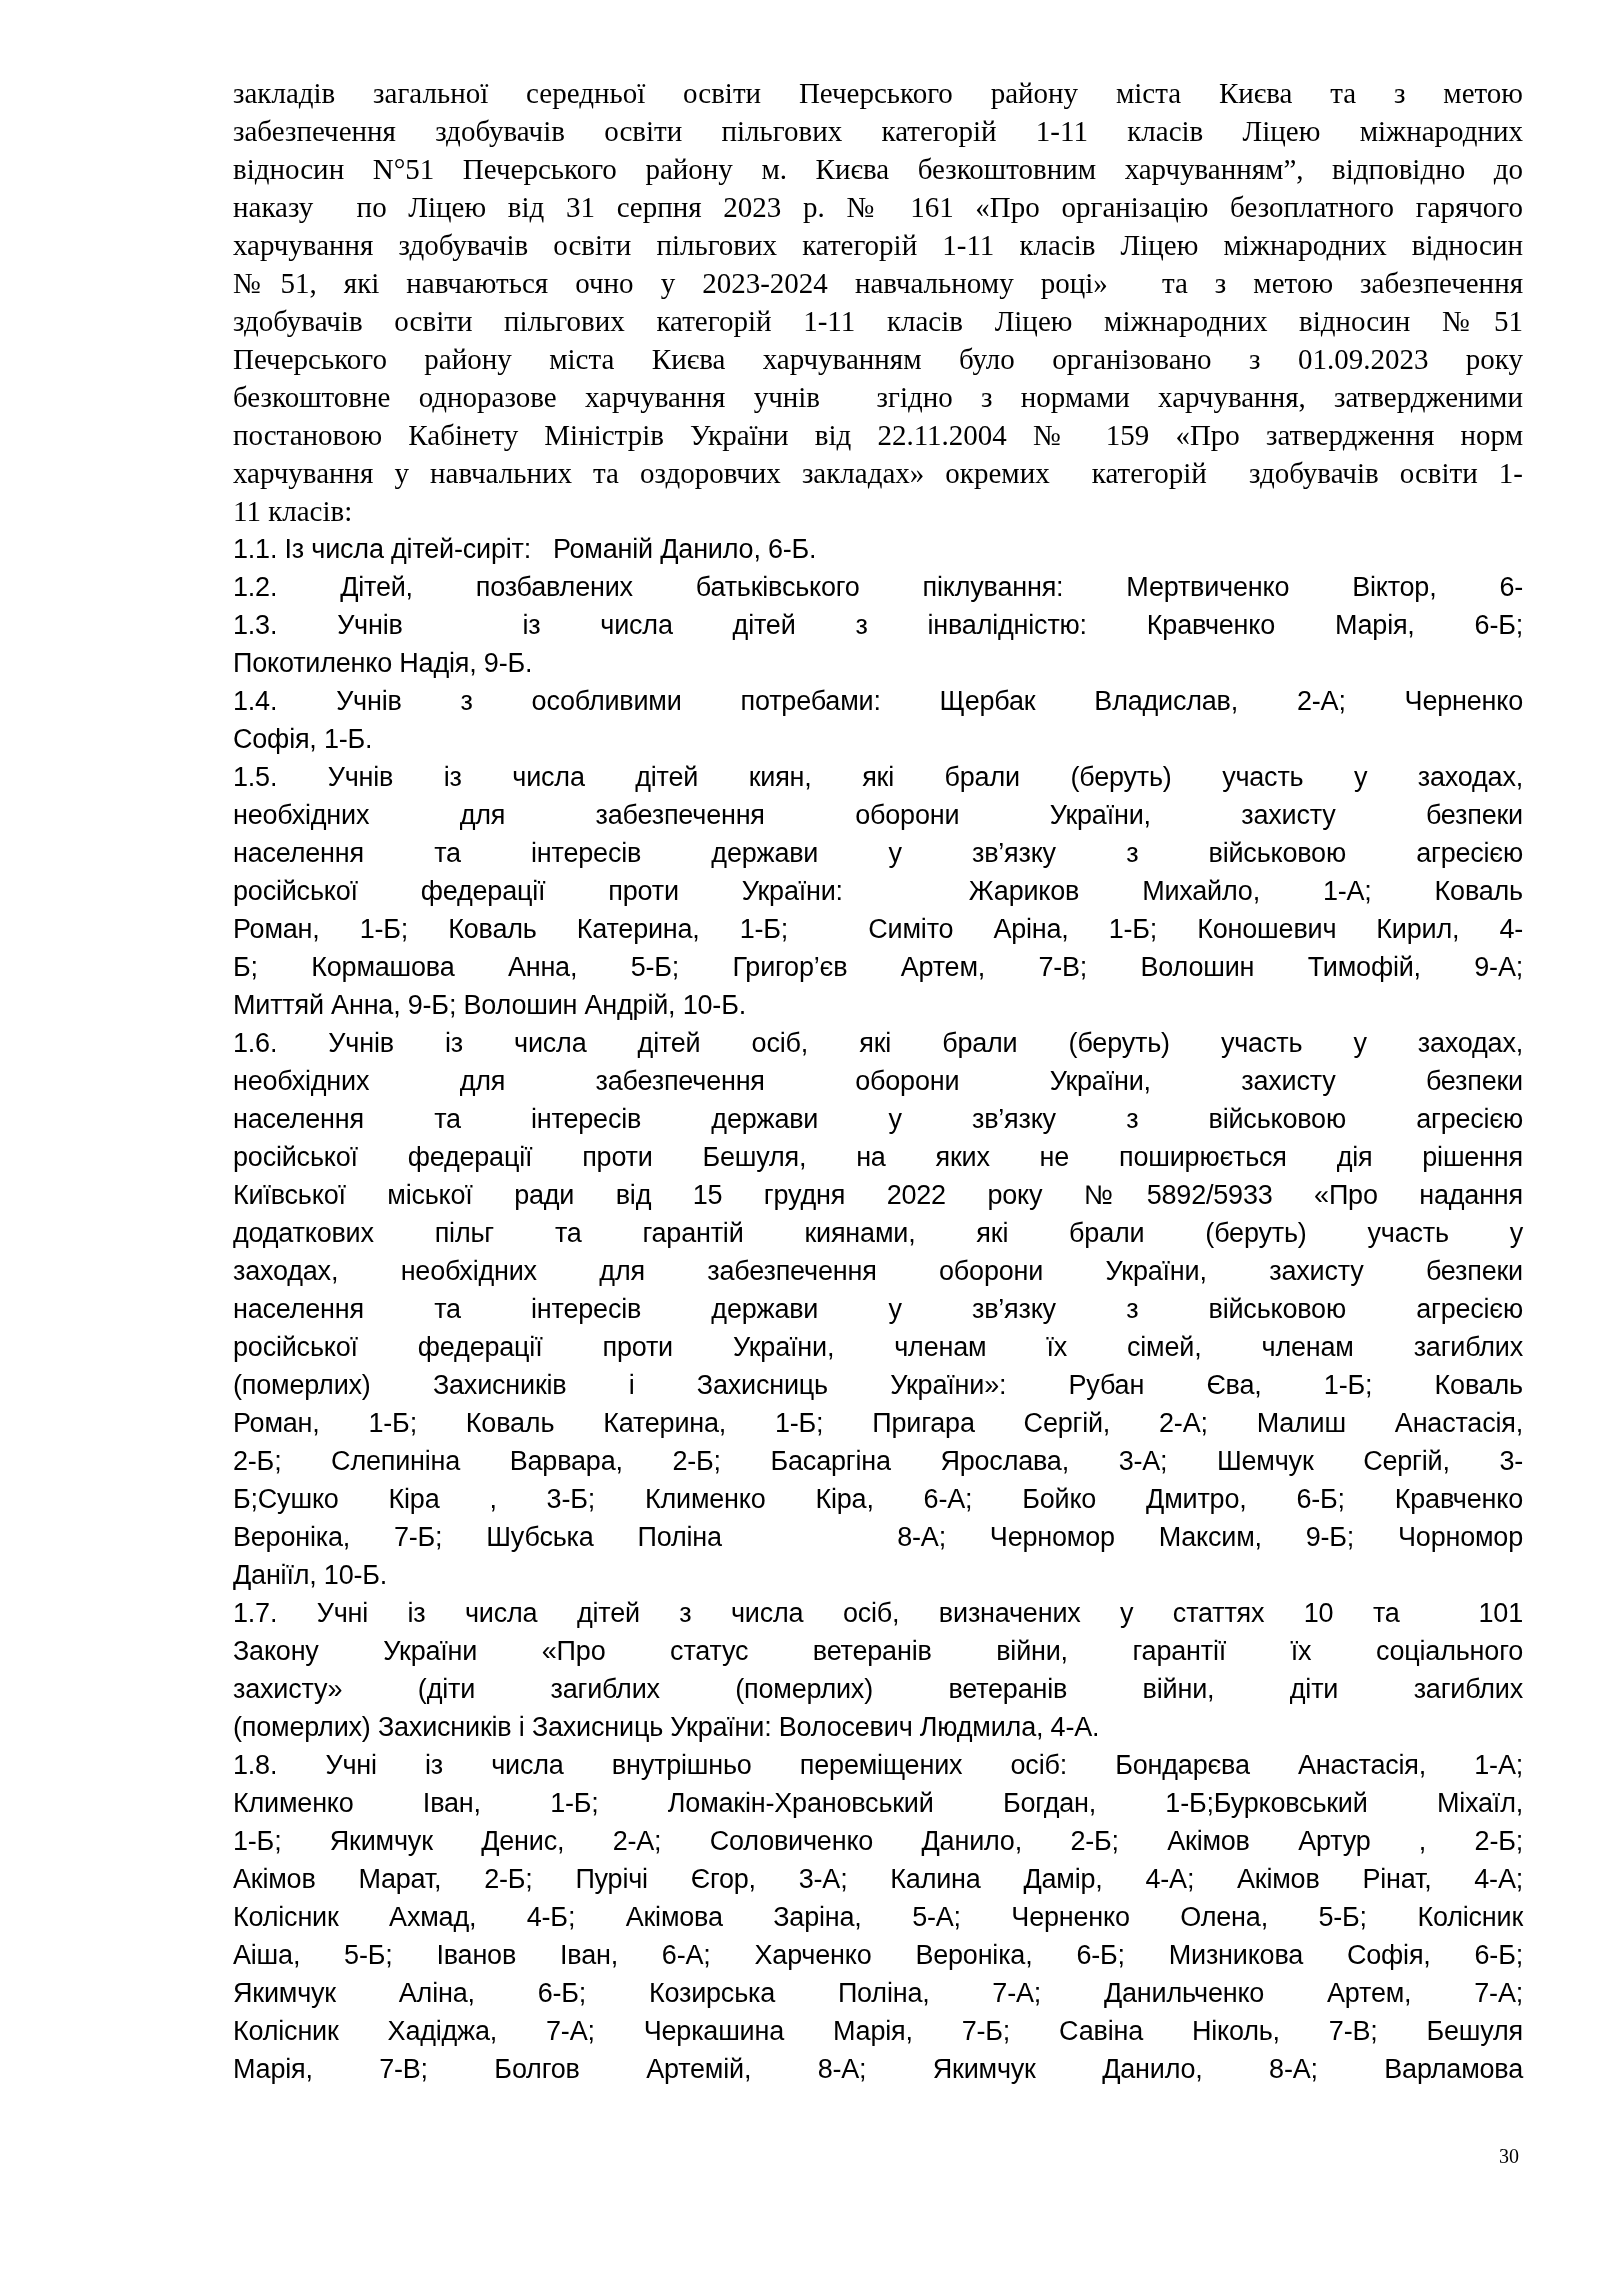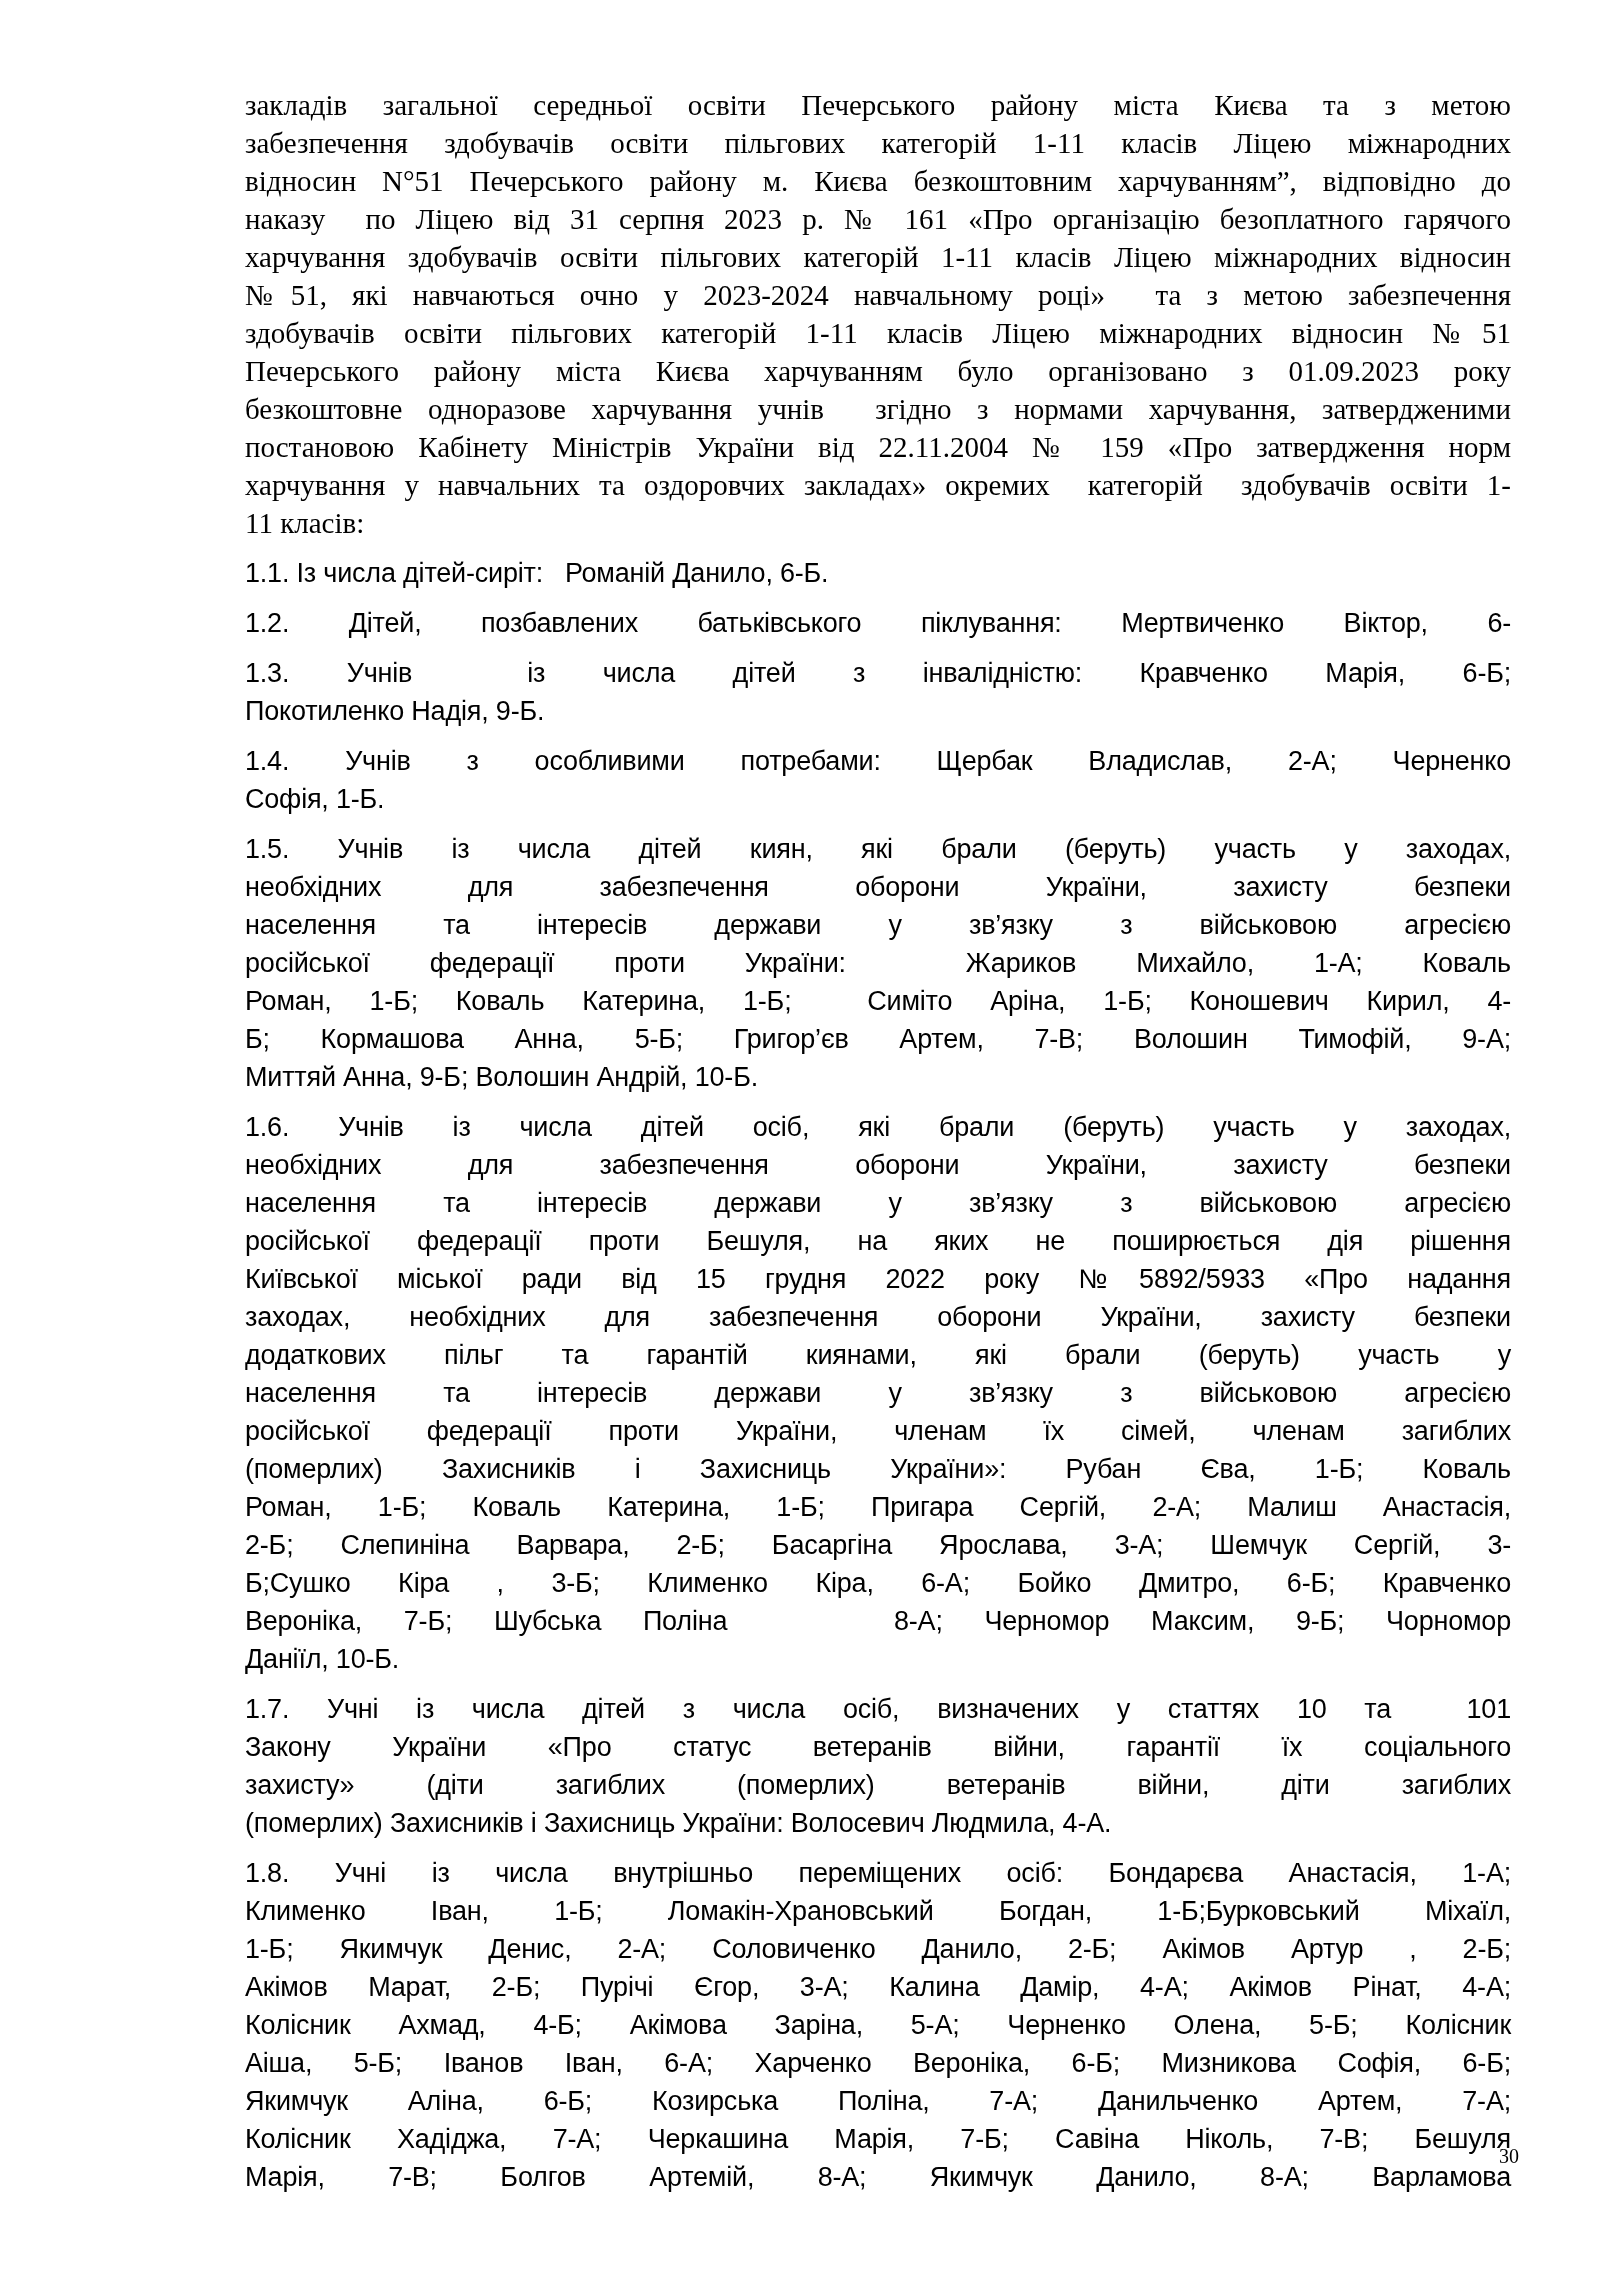--- a/index.html
+++ b/index.html
@@ -14,21 +14,21 @@
     background: #ffffff;
     color: #000000;
     overflow: hidden;
   }
   .text-block {
     position: absolute;
     left: 233px;
     top: 74px;
     width: 1290px;
   }
-  .para { margin: 12px; }
+  .para { margin: 0; }
   .para.serif {
     font-family: "Liberation Serif", "DejaVu Serif", serif;
     font-size: 29px;
     line-height: 38px;
   }
   .para.sans {
     font-family: "Liberation Sans", "DejaVu Sans", sans-serif;
     font-size: 27px;
     line-height: 38px;
     letter-spacing: -0.2px;
@@ -91,22 +91,22 @@
         <div class="line">Роман, 1-Б; Коваль Катерина, 1-Б;  Симіто Аріна, 1-Б; Коношевич Кирил, 4-</div>
         <div class="line">Б; Кормашова Анна, 5-Б; Григор’єв Артем, 7-В; Волошин Тимофій, 9-А;</div>
         <div class="line line-last">Миттяй Анна, 9-Б; Волошин Андрій, 10-Б.</div>
       </div>
       <div class="para sans">
         <div class="line">1.6. Учнів із числа дітей осіб, які брали (беруть) участь у заходах,</div>
         <div class="line">необхідних для забезпечення оборони України, захисту безпеки</div>
         <div class="line">населення та інтересів держави у зв’язку з військовою агресією</div>
         <div class="line">російської федерації проти Бешуля, на яких не поширюється дія рішення</div>
         <div class="line">Київської міської ради від 15 грудня 2022 року №5892/5933 «Про надання</div>
+        <div class="line">додаткових пільг та гарантій киянами, які брали (беруть) участь у</div>
         <div class="line">заходах, необхідних для забезпечення оборони України, захисту безпеки</div>
-        <div class="line">додаткових пільг та гарантій киянами, які брали (беруть) участь у</div>
         <div class="line">населення та інтересів держави у зв’язку з військовою агресією</div>
         <div class="line">російської федерації проти України, членам їх сімей, членам загиблих</div>
         <div class="line">(померлих) Захисників і Захисниць України»: Рубан Єва, 1-Б; Коваль</div>
         <div class="line">Роман, 1-Б; Коваль Катерина, 1-Б; Пригара Сергій, 2-А; Малиш Анастасія,</div>
         <div class="line">2-Б; Слепиніна Варвара, 2-Б; Басаргіна Ярослава, 3-А; Шемчук Сергій, 3-</div>
         <div class="line">Б;Сушко Кіра , 3-Б; Клименко Кіра, 6-А; Бойко Дмитро, 6-Б; Кравченко</div>
         <div class="line">Вероніка, 7-Б; Шубська Поліна    8-А; Черномор Максим, 9-Б; Чорномор</div>
         <div class="line line-last">Даніїл, 10-Б.</div>
       </div>
       <div class="para sans">

